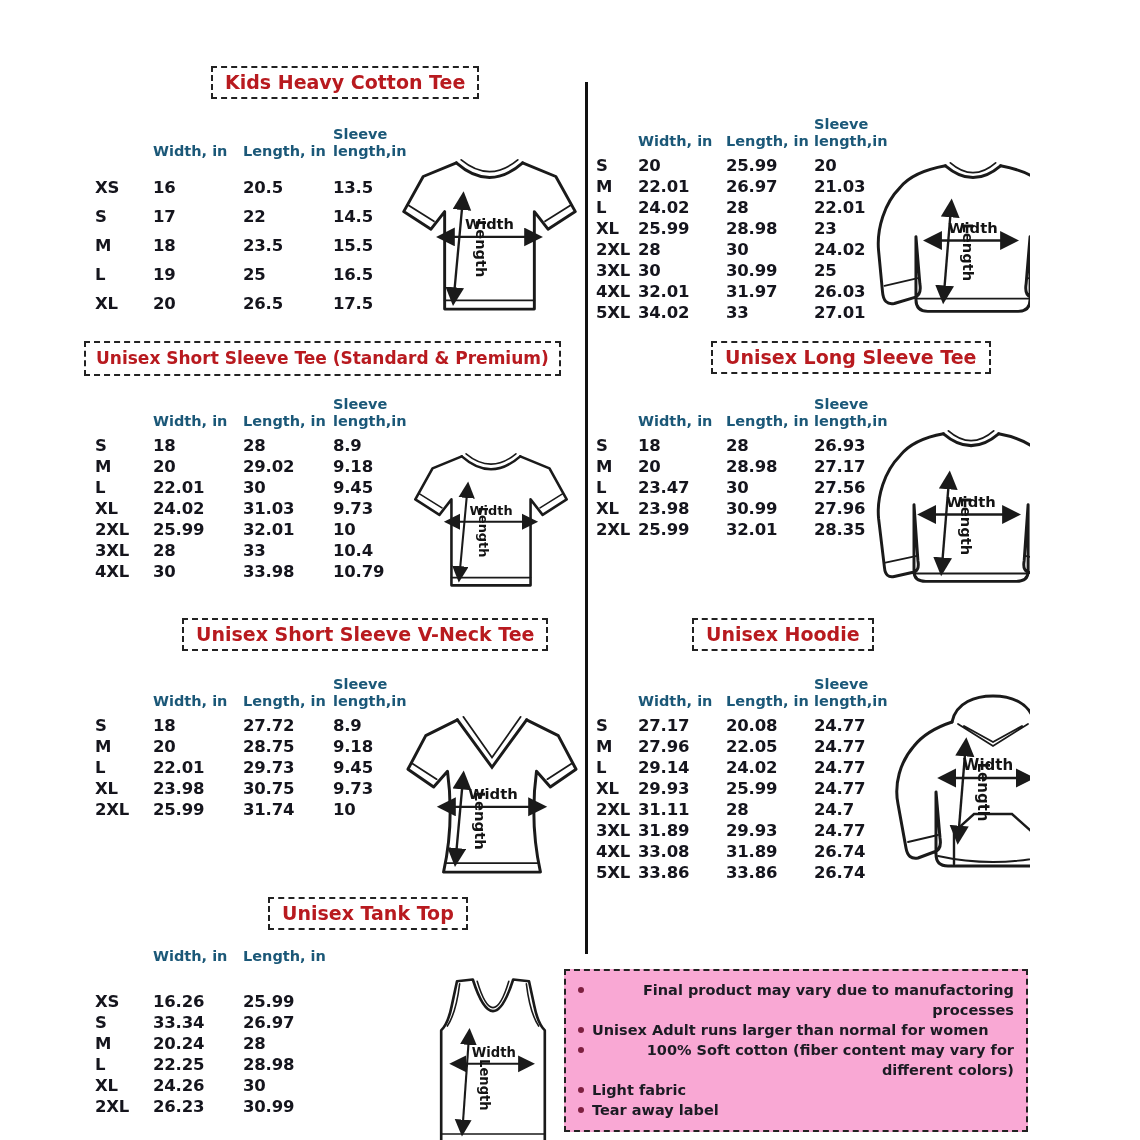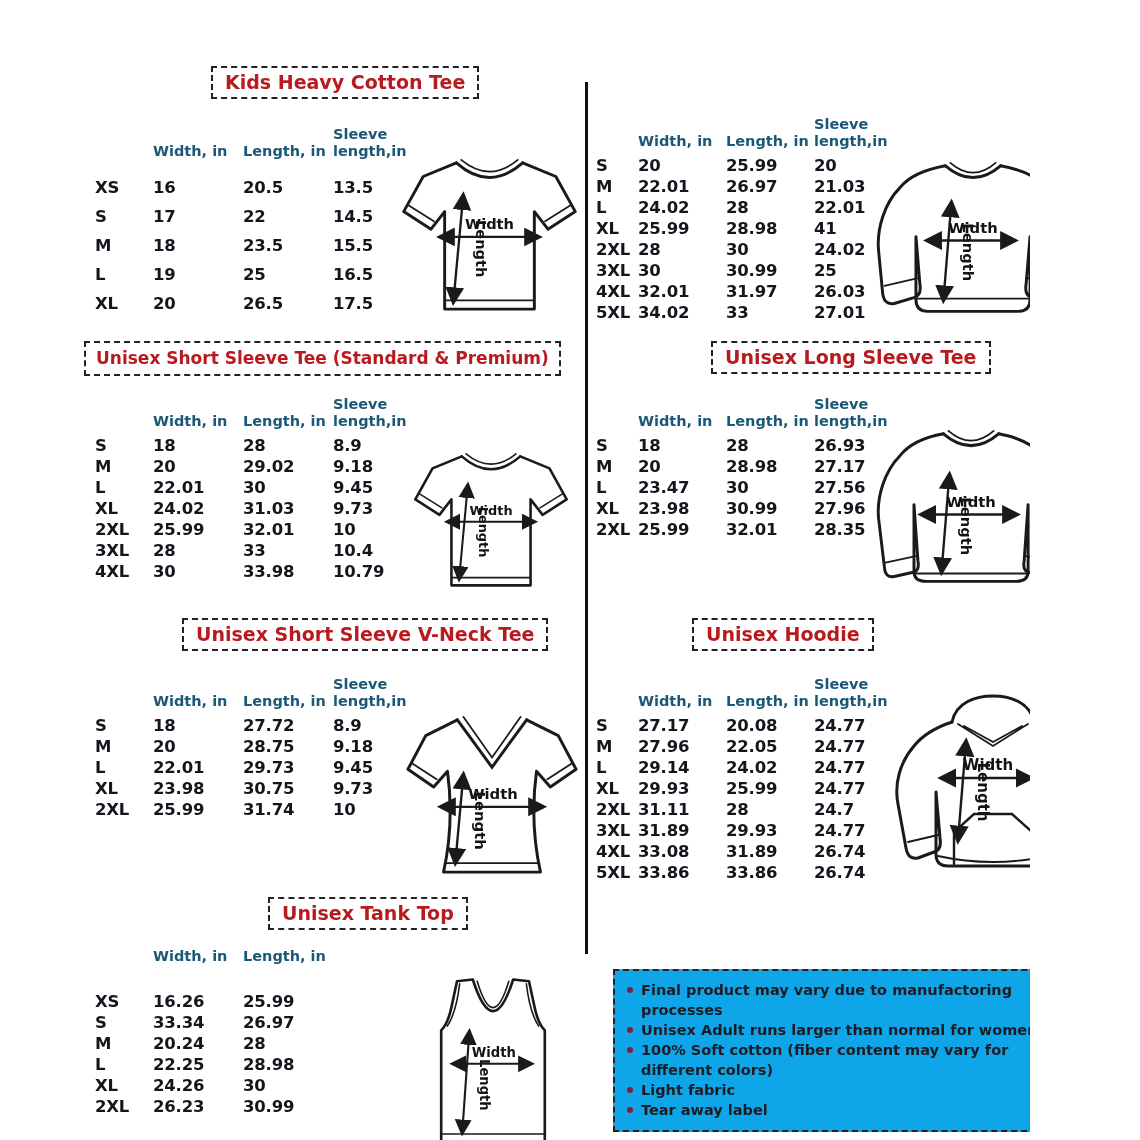--- a/index.html
+++ b/index.html
@@ -22,22 +22,22 @@
   .thead{align-items:end;margin-bottom:6px;}
   .sec-kids .thead{margin-bottom:14px;}
   .sec-tank .thead{margin-bottom:26px;}
   .tcell{display:block;}
   .col{color:#1b5878;font-weight:bold;font-size:14.5px;line-height:1.15;white-space:pre-line;}
   .size,.val{font-weight:bold;font-size:16.5px;color:#15151d;letter-spacing:-0.2px;}
   .illus{position:absolute;}
   .illus svg{display:block;width:100%;height:100%;}
   #divider{position:absolute;left:585px;top:46px;width:3px;height:872px;background:#111;}
   #notes-box{
-    position:absolute;left:613px;top:933px;width:464px;border:2px dashed #222;
-    padding:9px 12px 10px 12px;background:#0ea5e9;box-sizing:border-box;
+    position:absolute;left:564px;top:933px;width:464px;border:2px dashed #222;
+    padding:9px 12px 10px 12px;background:#f9a8d4;box-sizing:border-box;text-align:right;
   }
   .note{display:flex;align-items:baseline;font-weight:bold;font-size:14.5px;
     color:#1c1c24;line-height:1.38;}
   .dot{width:6px;height:6px;border-radius:50%;background:#7d2040;flex:0 0 6px;
     margin-right:8px;position:relative;top:-2px;}
   .garment{stroke:#1a1a1a;stroke-width:3;fill:#fff;stroke-linejoin:round;stroke-linecap:round;}
   .detail{stroke:#1a1a1a;stroke-width:1.8;fill:none;stroke-linecap:round;}
   .arrow{stroke:#1a1a1a;stroke-width:2.4;fill:none;}
   .dlabel{font-family:"DejaVu Sans","Liberation Sans",sans-serif;font-weight:bold;
     font-size:15px;fill:#141414;}
@@ -129,21 +129,21 @@
       <div class="trow">
         <span class="tcell size">L</span>
         <span class="tcell val">24.02</span>
         <span class="tcell val">28</span>
         <span class="tcell val">22.01</span>
       </div>
       <div class="trow">
         <span class="tcell size">XL</span>
         <span class="tcell val">25.99</span>
         <span class="tcell val">28.98</span>
-        <span class="tcell val">41</span>
+        <span class="tcell val">23</span>
       </div>
       <div class="trow">
         <span class="tcell size">2XL</span>
         <span class="tcell val">28</span>
         <span class="tcell val">30</span>
         <span class="tcell val">24.02</span>
       </div>
       <div class="trow">
         <span class="tcell size">3XL</span>
         <span class="tcell val">30</span>

